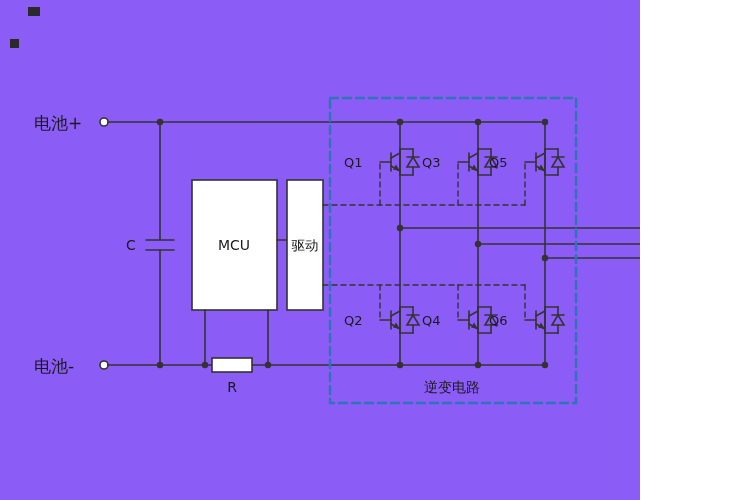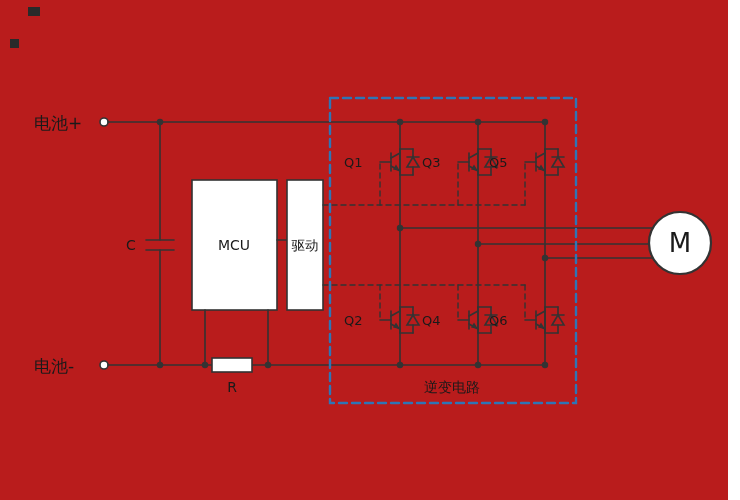--- a/index.html
+++ b/index.html
@@ -1,16 +1,16 @@
 <!DOCTYPE html>
 <html><head>
 <meta charset="utf-8">
 <style>
   html,body{margin:0;padding:0;background:#ffffff;}
-  .stage{position:relative;width:728px;height:500px;background:#b91c1c;overflow:hidden;
+  .stage{position:relative;width:640px;height:500px;background:#8b5cf6;overflow:hidden;
          font-family:"DejaVu Sans","Liberation Sans",sans-serif;text-align:center;}
   svg{display:block;}
   .lbl{fill:#1a1a1a;stroke:none;font-family:"DejaVu Sans","Liberation Sans",sans-serif;}
   .lbl-big{font-size:17px;font-weight:500;}
   .lbl-block{font-size:14px;}
   .lbl-drv{font-size:13.5px;}
   .lbl-q{font-size:13px;}
   .lbl-motor{font-size:26px;font-weight:500;}
   .lbl-box{font-size:14px;}
   .wire{fill:none;stroke-width:1.6;stroke-linecap:round;}

